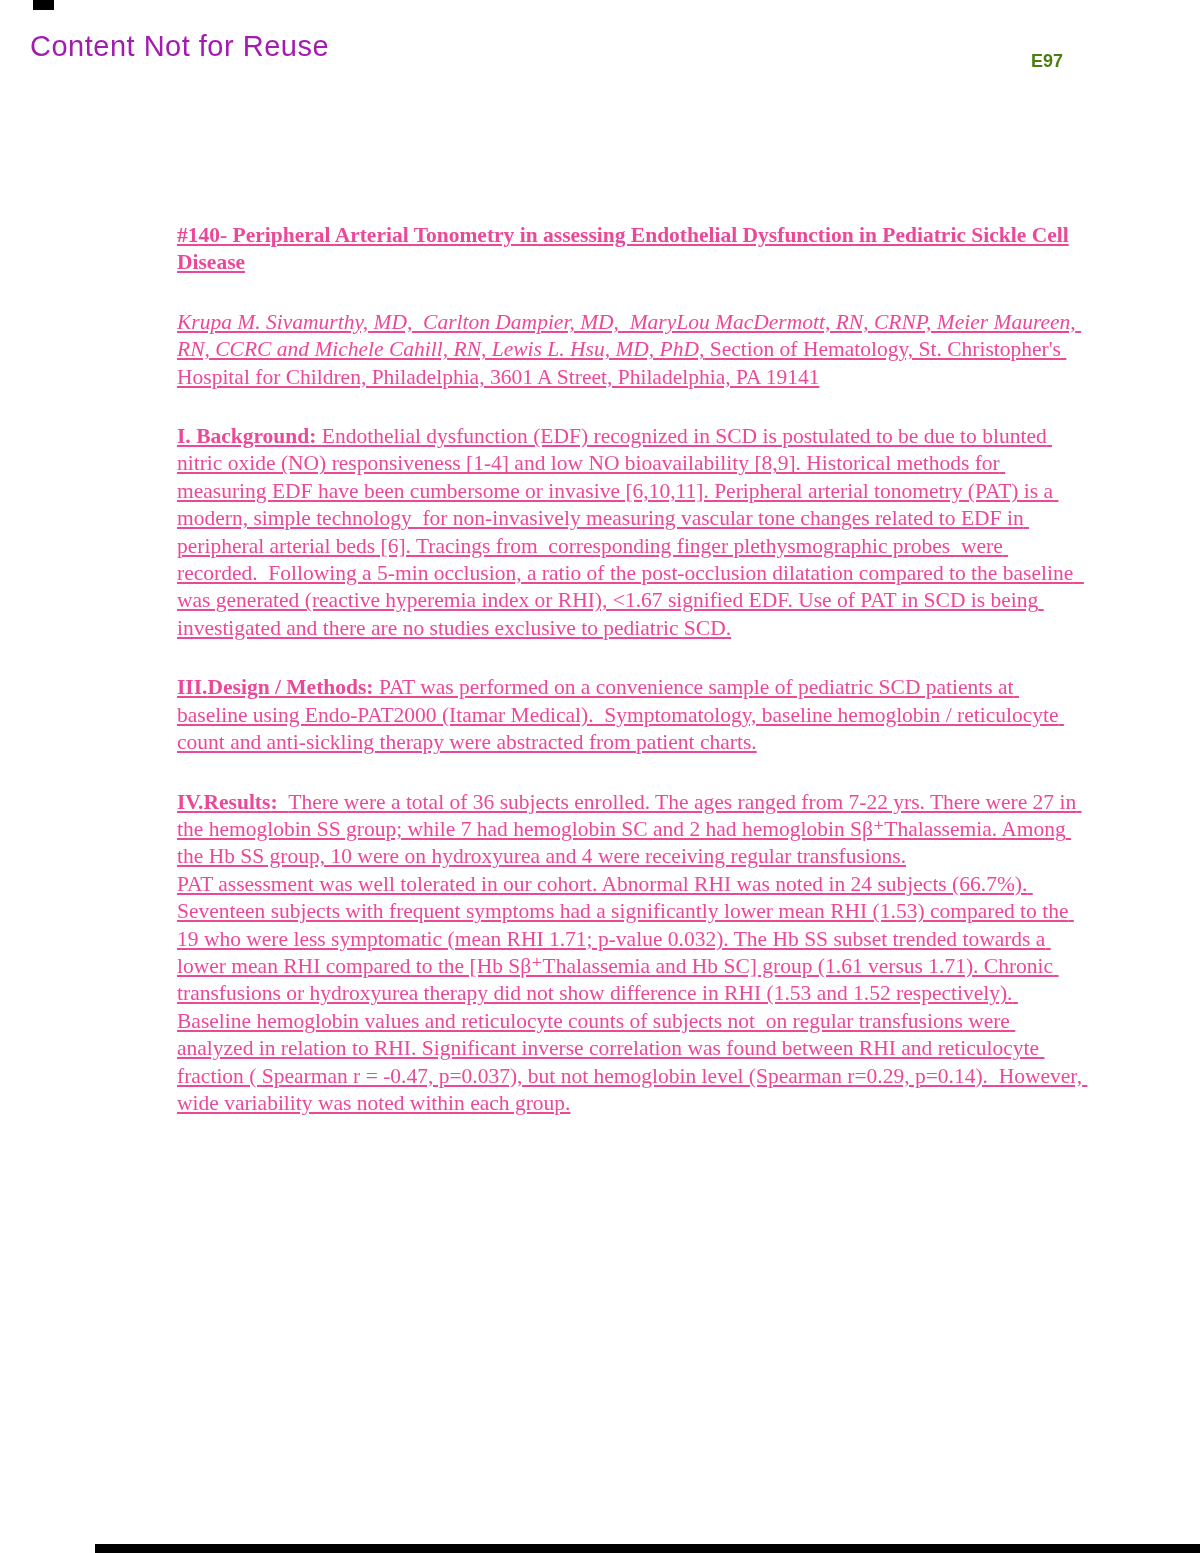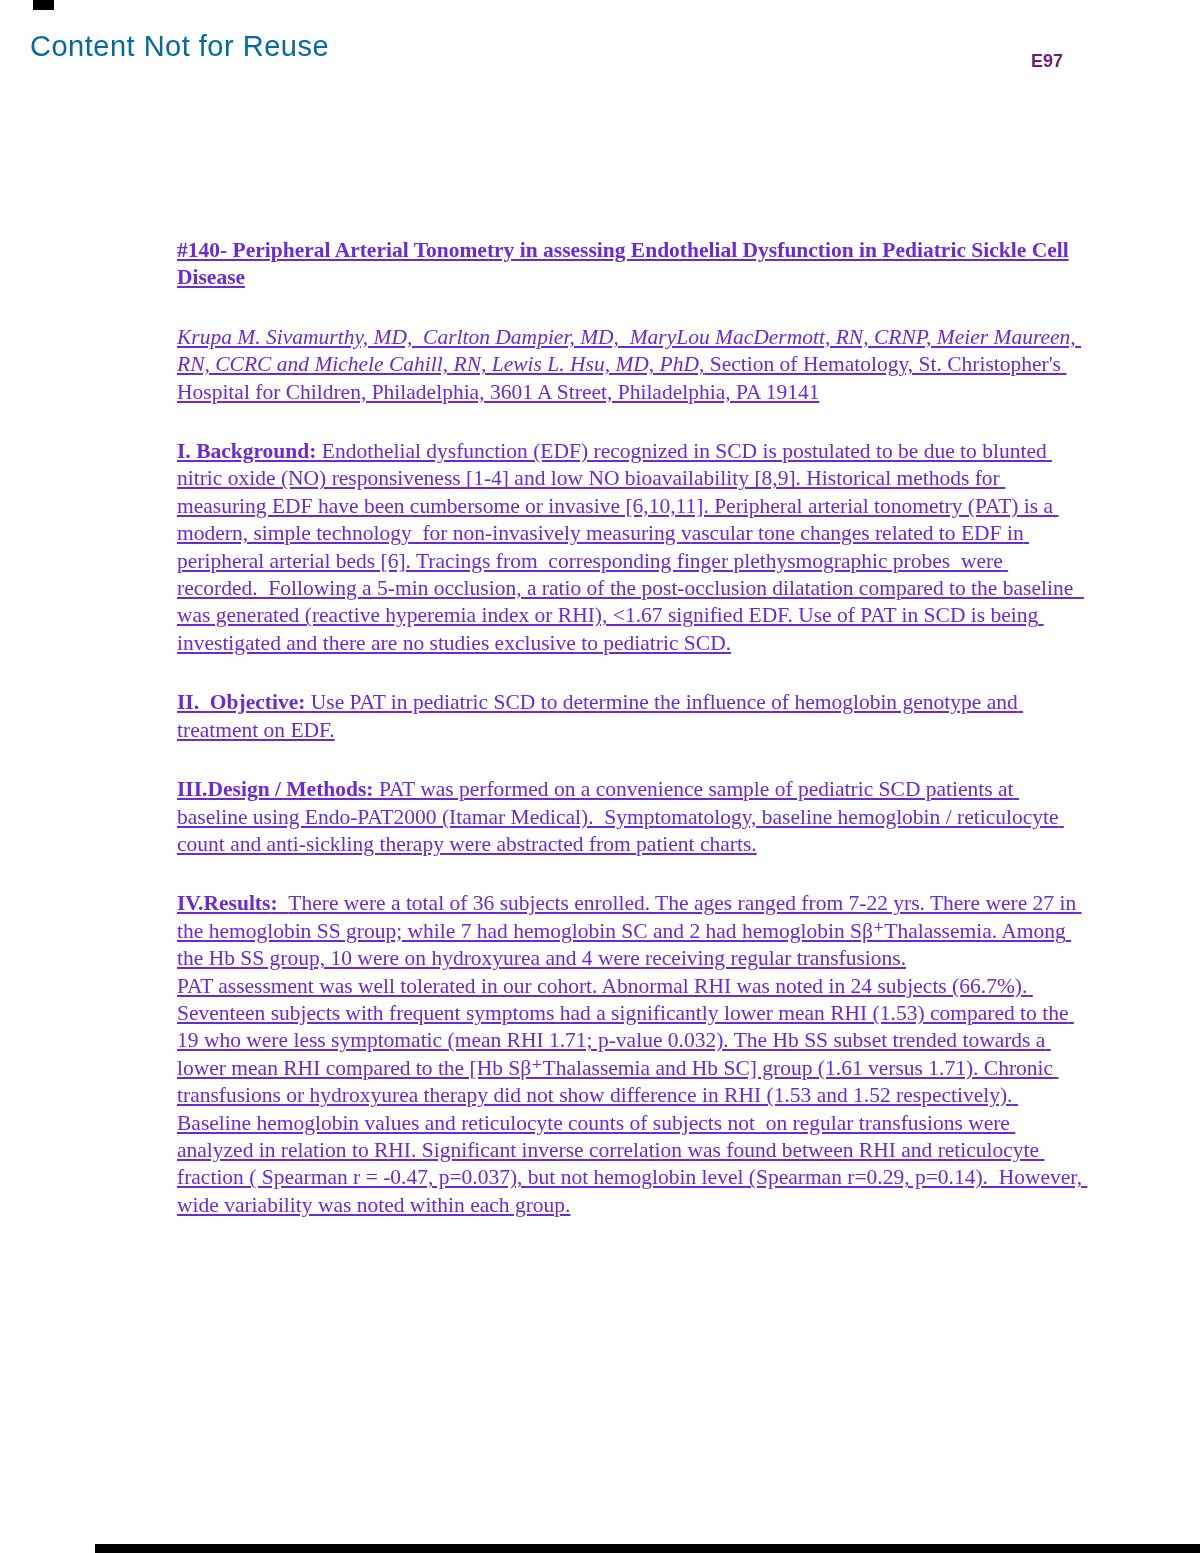--- a/index.html
+++ b/index.html
@@ -15,42 +15,41 @@
     overflow: hidden;
     font-family: "Liberation Serif", "DejaVu Serif", serif;
   }
   .watermark {
     position: absolute;
     left: 30px;
     top: 30px;
     font-family: "Liberation Sans", "DejaVu Sans", sans-serif;
     font-size: 29px;
     font-weight: 400;
-    color: #0369a1;
+    color: #a21caf;
     letter-spacing: 0.5px;
     white-space: pre;
   }
   .page-number {
     position: absolute;
     top: 51px;
     right: 137px;
     font-family: "Liberation Sans", "DejaVu Sans", sans-serif;
     font-size: 18px;
     font-weight: 700;
-    color: #701a75;
+    color: #4d7c0f;
   }
   .content {
     position: absolute;
     left: 177px;
     top: 222px;
     width: 908px;
     font-size: 21.5px;
     line-height: 27.4px;
-    color: #6d28d9;
-    margin-top: 15px;
+    color: #ec4899;
   }
   .title {
     margin: 0 0 32px 0;
     font-size: 21.5px;
     font-weight: 700;
     text-decoration: underline;
     line-height: 27.4px;
   }
   .para {
     margin: 0 0 32px 0;
@@ -88,21 +87,20 @@
   <div class="page-number">E97</div>
 
   <div class="content">
 
     <h1 class="title">#140- Peripheral Arterial Tonometry in assessing Endothelial Dysfunction in Pediatric Sickle Cell Disease</h1>
 
     <p class="para"><span class="run italic">Krupa M. Sivamurthy, MD,  Carlton Dampier, MD,  MaryLou MacDermott, RN, CRNP, Meier Maureen, RN, CCRC and Michele Cahill, RN, Lewis L. Hsu, MD, PhD,</span><span class="run"> Section of Hematology, St. Christopher's Hospital for Children, Philadelphia, 3601 A Street, Philadelphia, PA 19141</span></p>
 
     <p class="para"><span class="run bold">I. </span><span class="run bold underlined">Background</span><span class="run bold">: </span><span class="run">Endothelial dysfunction (EDF) recognized in SCD is postulated to be due to blunted nitric oxide (NO) responsiveness [1-4] and low NO bioavailability [8,9]. Historical methods for measuring EDF have been cumbersome or invasive [6,10,11]. Peripheral arterial tonometry (PAT) is a modern, simple technology  for non-invasively measuring vascular tone changes related to EDF in peripheral arterial beds [6]. Tracings from  corresponding finger plethysmographic probes  were recorded.  Following a 5-min occlusion, a ratio of the post-occlusion dilatation compared to the baseline  was generated (reactive hyperemia index or RHI), &lt;1.67 signified EDF. Use of PAT in SCD is being investigated and there are no studies exclusive to pediatric SCD.</span></p>
 
-    <p class="para"><span class="run bold">II.  </span><span class="run bold underlined">Objective:</span><span class="run bold"> </span><span class="run">Use PAT in pediatric SCD to determine the influence of hemoglobin genotype and treatment on EDF.</span></p>
 
     <p class="para"><span class="run bold">III.</span><span class="run bold underlined">Design / Methods</span><span class="run bold">: </span><span class="run">PAT was performed on a convenience sample of pediatric SCD patients at baseline using Endo-PAT2000 (Itamar Medical).  Symptomatology, baseline hemoglobin / reticulocyte count and anti-sickling therapy were abstracted from patient charts.</span></p>
 
     <p class="para"><span class="run bold">IV.</span><span class="run bold underlined">Results</span><span class="run bold">:  </span><span class="run">There were a total of 36 subjects enrolled. The ages ranged from 7-22 yrs. There were 27 in the hemoglobin SS group; while 7 had hemoglobin SC and 2 had hemoglobin Sβ⁺Thalassemia. Among the Hb SS group, 10 were on hydroxyurea and 4 were receiving regular transfusions.
 PAT assessment was well tolerated in our cohort. Abnormal RHI was noted in 24 subjects (66.7%). Seventeen subjects with frequent symptoms had a significantly lower mean RHI (1.53) compared to the 19 who were less symptomatic (mean RHI 1.71; p-value 0.032). The Hb SS subset trended towards a lower mean RHI compared to the [Hb Sβ⁺Thalassemia and Hb SC] group (1.61 versus 1.71). Chronic transfusions or hydroxyurea therapy did not show difference in RHI (1.53 and 1.52 respectively). Baseline hemoglobin values and reticulocyte counts of subjects not  on regular transfusions were analyzed in relation to RHI. Significant inverse correlation was found between RHI and reticulocyte fraction ( Spearman r = -0.47, p=0.037), but not hemoglobin level (Spearman r=0.29, p=0.14).  However, wide variability was noted within each group.</span></p>
 
   </div>
 
   <div class="artifact artifact-top"></div>
 

